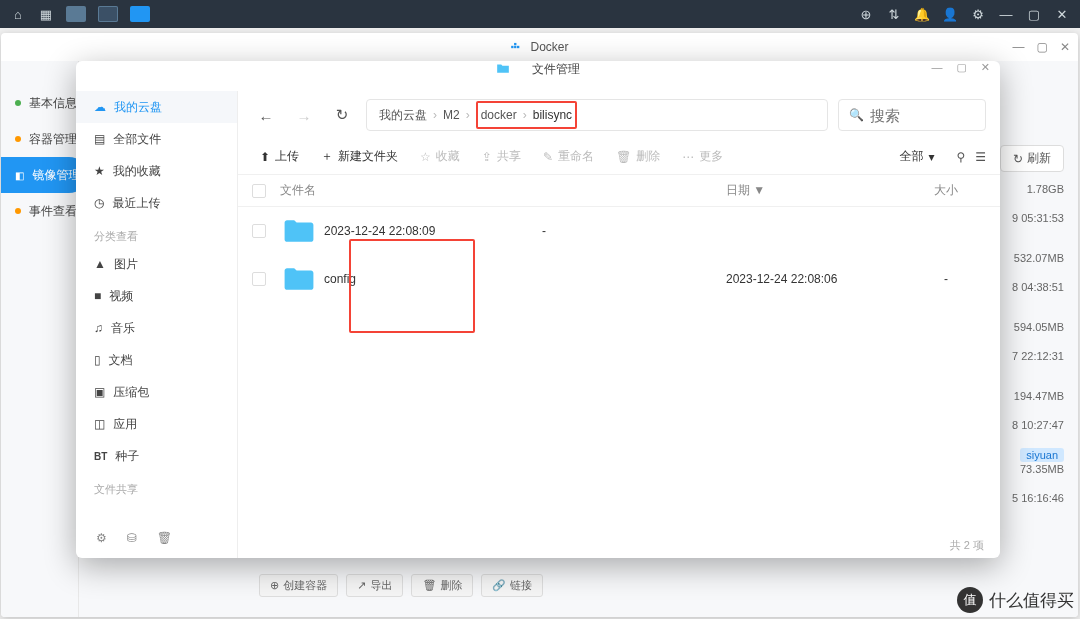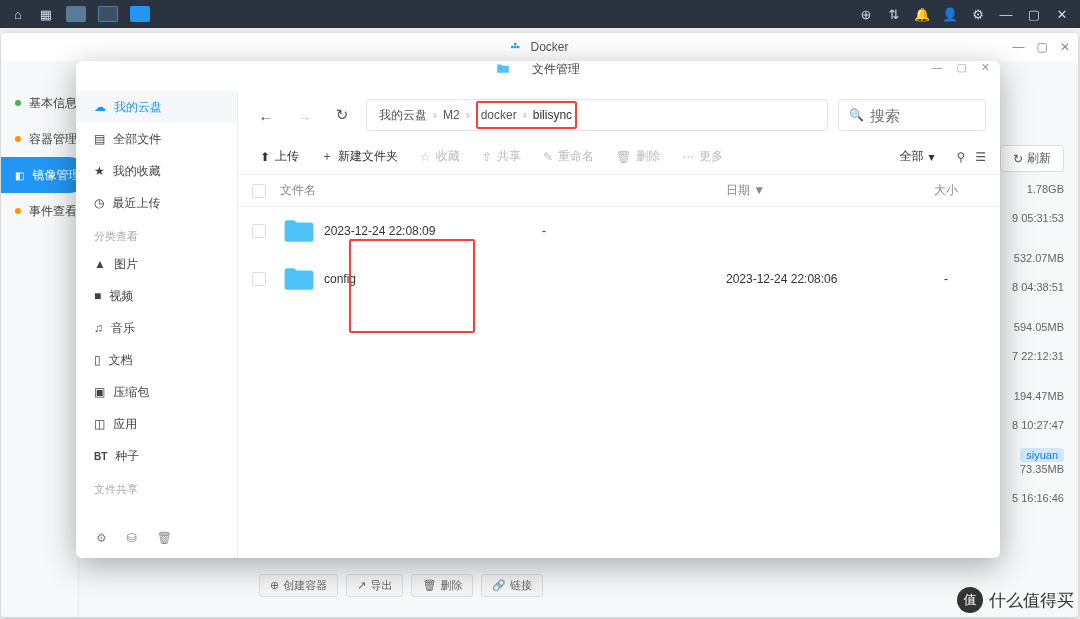--- a/index.html
+++ b/index.html
@@ -337,20 +337,23 @@
             <div class="chk"></div>
           </div>
         <div class="folder-ic"><svg viewBox="0 0 24 20">
               <path fill="#4fc3f7" d="M0 3c0-1 1-2 2-2h6l2 2h12c1 0 2 1 2 2v12c0 1-1 2-2 2H2c-1 0-2-1-2-2z"></path>
             </svg></div>
         <div class="col-name" style="flex:1">config</div>
         <div class="col-date">2023-12-24 22:08:06</div>
         <div class="col-size">-</div>
       </div>
       <div style="flex:1"></div>
+      <div class="fm-footer">
+          <span>共 2 项</span>
+        </div>
     </div>
   </div>
 </div>
 
 <div class="red-box files"></div>
 
 <div class="watermark">
   <div class="circle">值</div>
   <span>什么值得买</span>
 </div>

